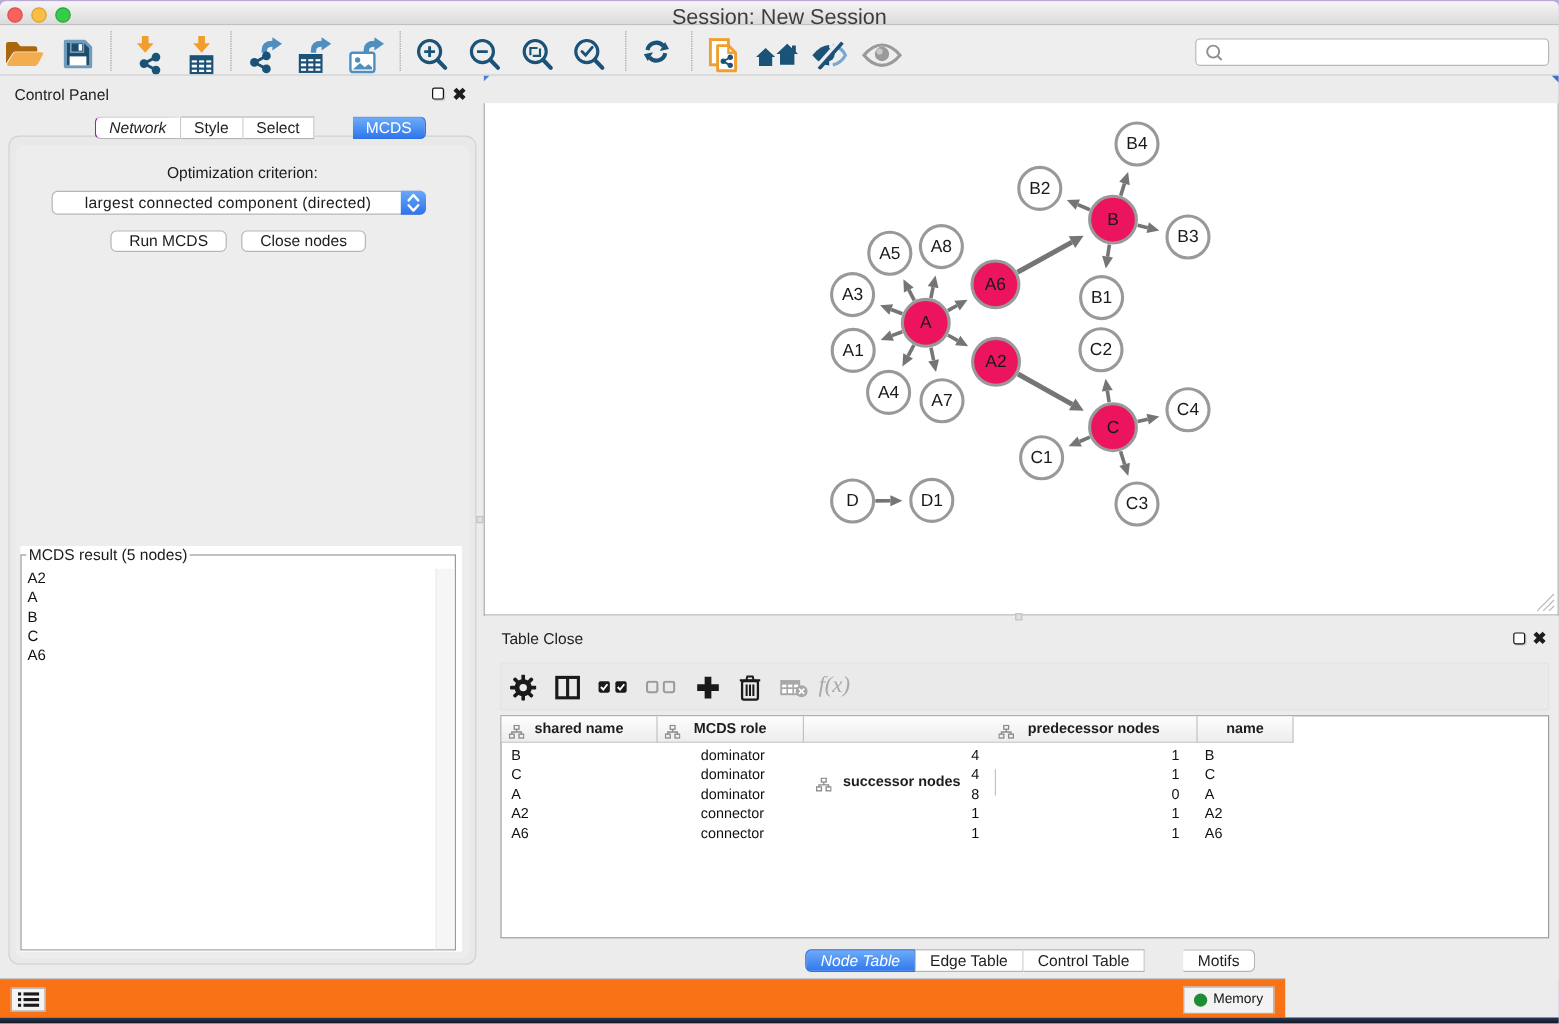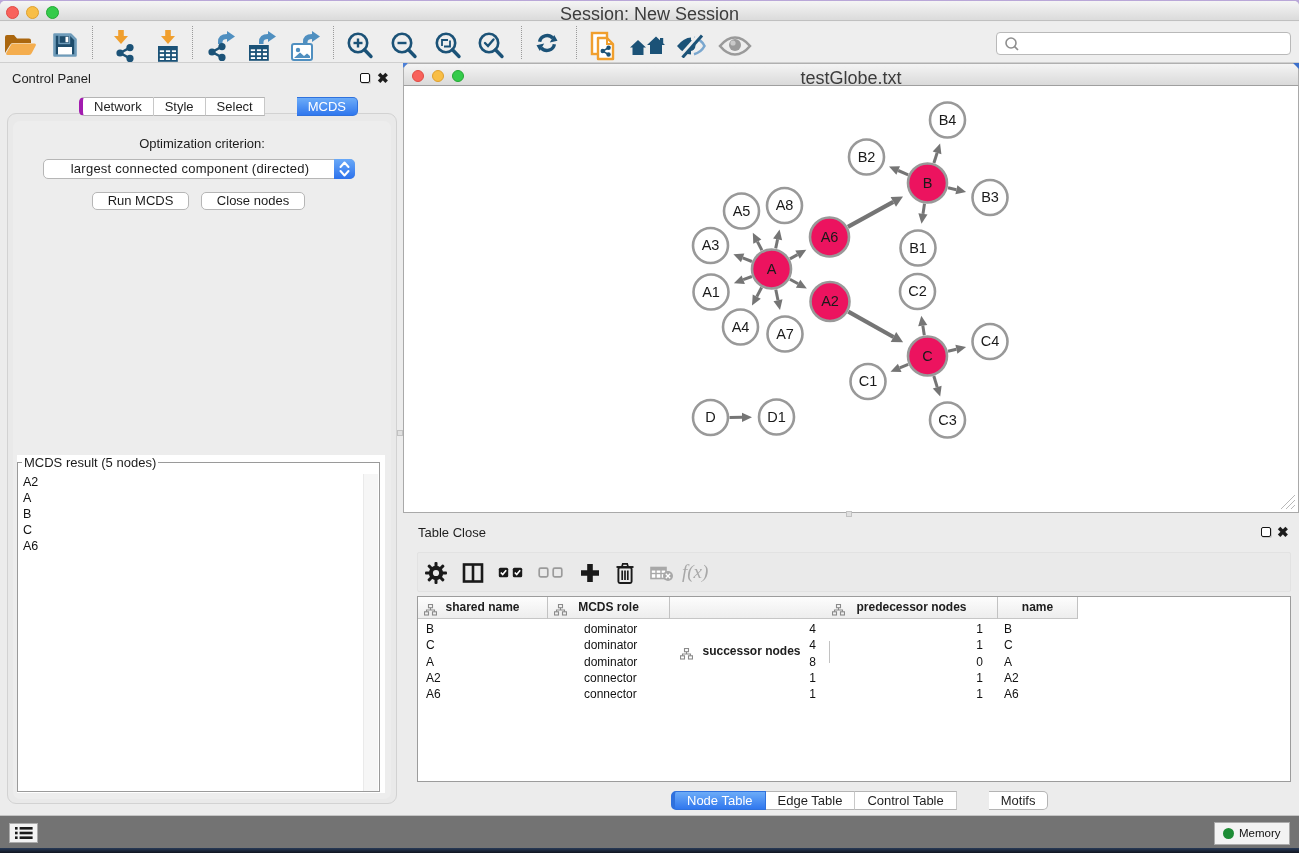--- a/index.html
+++ b/index.html
@@ -19,21 +19,21 @@
 
 #cp-title { position:absolute; left:12px; top:71px; font-size:13px; color:#1f1f1f; }
 .wbtn-sq { position:absolute; width:10px; height:10px; border:1.5px solid #141414; border-radius:2px; background:#fff; box-shadow:1px 1px 0 #c9c9c9; }
 .wbtn-x { position:absolute; font-size:14px; font-weight:bold; color:#1c1c1c; line-height:11px; }
 #cp-outer { position:absolute; left:7px; top:113px; width:390px; height:691px; background:#e9e9e9;
   border:1px solid #d2d2d2; border-radius:9px; }
 #cp-inner { position:absolute; left:13px; top:121px; width:378px; height:678px; background:#ededed; border-radius:7px; }
 .tabbar { position:absolute; display:flex; height:19px; }
 .tab { height:19px; line-height:18px; white-space:nowrap; font-size:13px; color:#1f1f1f; background:#fff; text-align:center;
   border-top:1px solid #b4b4b4; border-bottom:1px solid #b4b4b4; border-right:1px solid #c8c8c8; padding:0 11px; }
-.tab.first { border-left:4px solid #a21caf; border-radius:5px 0 0 5px; }
+.tab.first { border-left:1px solid #a21caf; border-radius:5px 0 0 5px;font-style:italic; }
 .tab.last { border-right:1px solid #b4b4b4; border-radius:0 5px 5px 0;margin-left:32px; }
 .tab.sel { background:linear-gradient(#6cacf8,#3077ee); color:#fff; border-color:#2f71dd; }
 #opt-label { position:absolute; left:0; top:136px; width:404px; text-align:center; font-size:13px; color:#1c1c1c; }
 #combo { position:absolute; left:43px; top:159px; width:312px; height:20px; padding-right:18px; letter-spacing:0.25px; background:#fff;
   border:1px solid #b6b6b6; border-radius:5px; font-size:13px; color:#1c1c1c; line-height:18px; text-align:center; }
 #combo .spin { position:absolute; right:-1px; top:-1px; width:21px; height:20px; border-radius:0 5px 5px 0;
   background:linear-gradient(#69a9f8,#2d72ec); }
 .mbtn { position:absolute; height:18px; background:#fff; border:1px solid #b6b6b6; border-radius:5px;
   font-size:13px; color:#1c1c1c; text-align:center; line-height:16px; }
 #fs-white { position:absolute; left:17px; top:455px; width:368px; height:338px; background:#fff; }
@@ -54,21 +54,21 @@
 #tbl { position:absolute; left:13px; top:83px; width:874px; height:186px; background:#fff; border:1px solid #9c9c9c; }
 #tbl-head { position:absolute; left:0; top:0; height:22px; background:linear-gradient(#fdfdfd,#ededed);
   border-bottom:1px solid #c6c6c6; font-size:12px; color:#1d1d1d;font-weight:bold; }
 .hcell { position:absolute; top:0; height:22px; line-height:21px; border-right:1px solid #c2c2c2; text-align:center; }
 .hicon { position:absolute; left:6px; top:5px; }
 .trow { position:absolute; height:16px; line-height:16px; font-size:12px; color:#111; width:874px; }
 .trow span { position:absolute; }
 
 #bot-tabs { position:absolute; left:267px; top:278px; display:flex; white-space:nowrap; }
 
-#status { position:absolute; left:0; top:815px; width:1299px; height:33px; background:#737373; border-top:1px solid #c4c4c4; }
+#status { position:absolute; left:0; top:815px; width:1071px; height:33px; background:#f97316; border-top:1px solid #c4c4c4; }
 #list-btn { position:absolute; left:9px; top:7px; width:29px; height:20px; background:#f3f3f3; border:1px solid #ababab; }
 #mem-btn { position:absolute; right:9px; top:6px; width:76px; height:23px; background:#f3f3f3; border:1px solid #ababab;
   font-size:11.5px; color:#111; }
 #deskstrip { position:absolute; left:0; top:848px; width:1299px; height:5px; background:linear-gradient(#283a57,#10141f); }
 .grab { position:absolute; width:6px; height:6px; background:#e0e0e0; border:1px solid #c2c2c2; }
 </style>
 </head>
 <body>
 <div id="win"></div>
 <div id="titlebar">
@@ -241,26 +241,20 @@
       <div>A</div>
       <div>B</div>
       <div>C</div>
       <div>A6</div>
     </div>
   <div id="fs-scroll"></div>
   <div id="fs-legend" style="background:#ffffff;">MCDS result (5 nodes)</div>
 </div>
 
 <div id="net">
-  <div id="net-title">
-    <div class="title-text" style="top:4px;">testGlobe.txt</div>
-    <div class="tl" style="position:absolute;left:8px;top:6px;width:12px;height:12px;border-radius:50%;background:#f8625c;border:1px solid #e04b44;"></div>
-    <div class="tl" style="position:absolute;left:28px;top:6px;width:12px;height:12px;border-radius:50%;background:#f8be46;border:1px solid #dfa02e;"></div>
-    <div class="tl" style="position:absolute;left:48px;top:6px;width:12px;height:12px;border-radius:50%;background:#35cb4b;border:1px solid #24a834;"></div>
-  </div>
   <div id="net-canvas">
     <svg width="895" height="427" viewBox="0 0 895 427" style="position:absolute;left:0;top:0">
 <line x1="347.9" y1="190.5" x2="339.2" y2="193.7" stroke="#757575" stroke-width="3"></line>
 <polygon points="329.9,197.3 337.6,189.4 340.9,198.0" fill="#757575"></polygon>
 <line x1="347.9" y1="175.5" x2="338.7" y2="171.9" stroke="#757575" stroke-width="3"></line>
 <polygon points="329.4,168.3 340.3,167.6 337.0,176.2" fill="#757575"></polygon>
 <line x1="357.9" y1="164.3" x2="353.4" y2="155.6" stroke="#757575" stroke-width="3"></line>
 <polygon points="348.8,146.8 357.4,153.5 349.3,157.8" fill="#757575"></polygon>
 <line x1="371.7" y1="162.4" x2="373.6" y2="153.3" stroke="#757575" stroke-width="3"></line>
 <polygon points="375.6,143.5 378.1,154.2 369.1,152.4" fill="#757575"></polygon>

